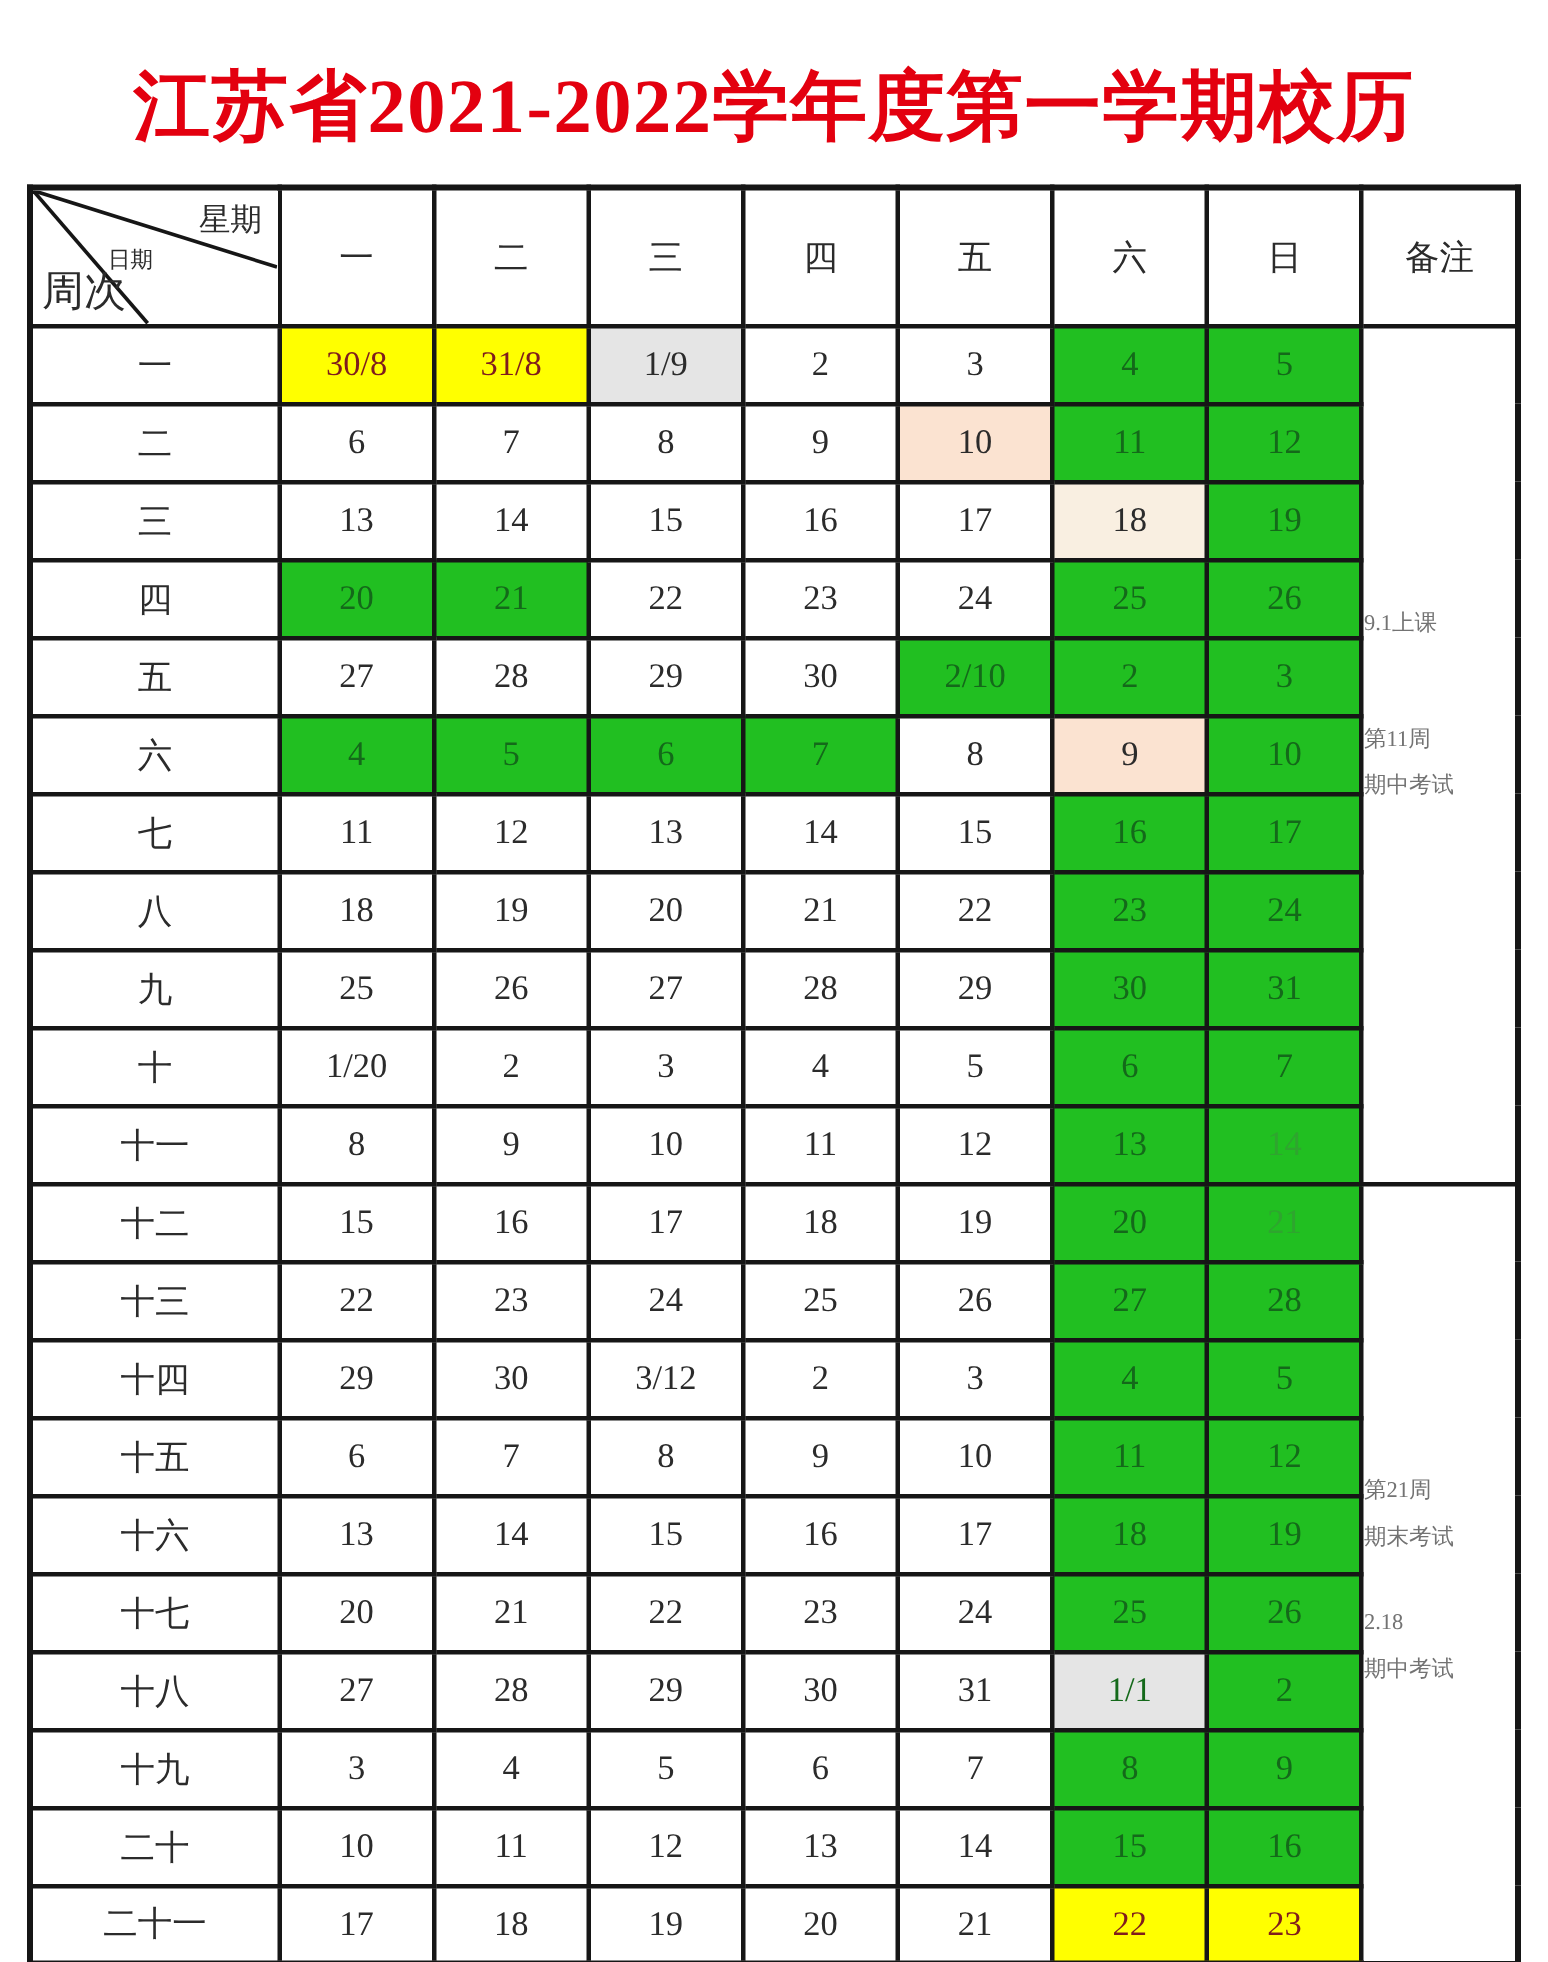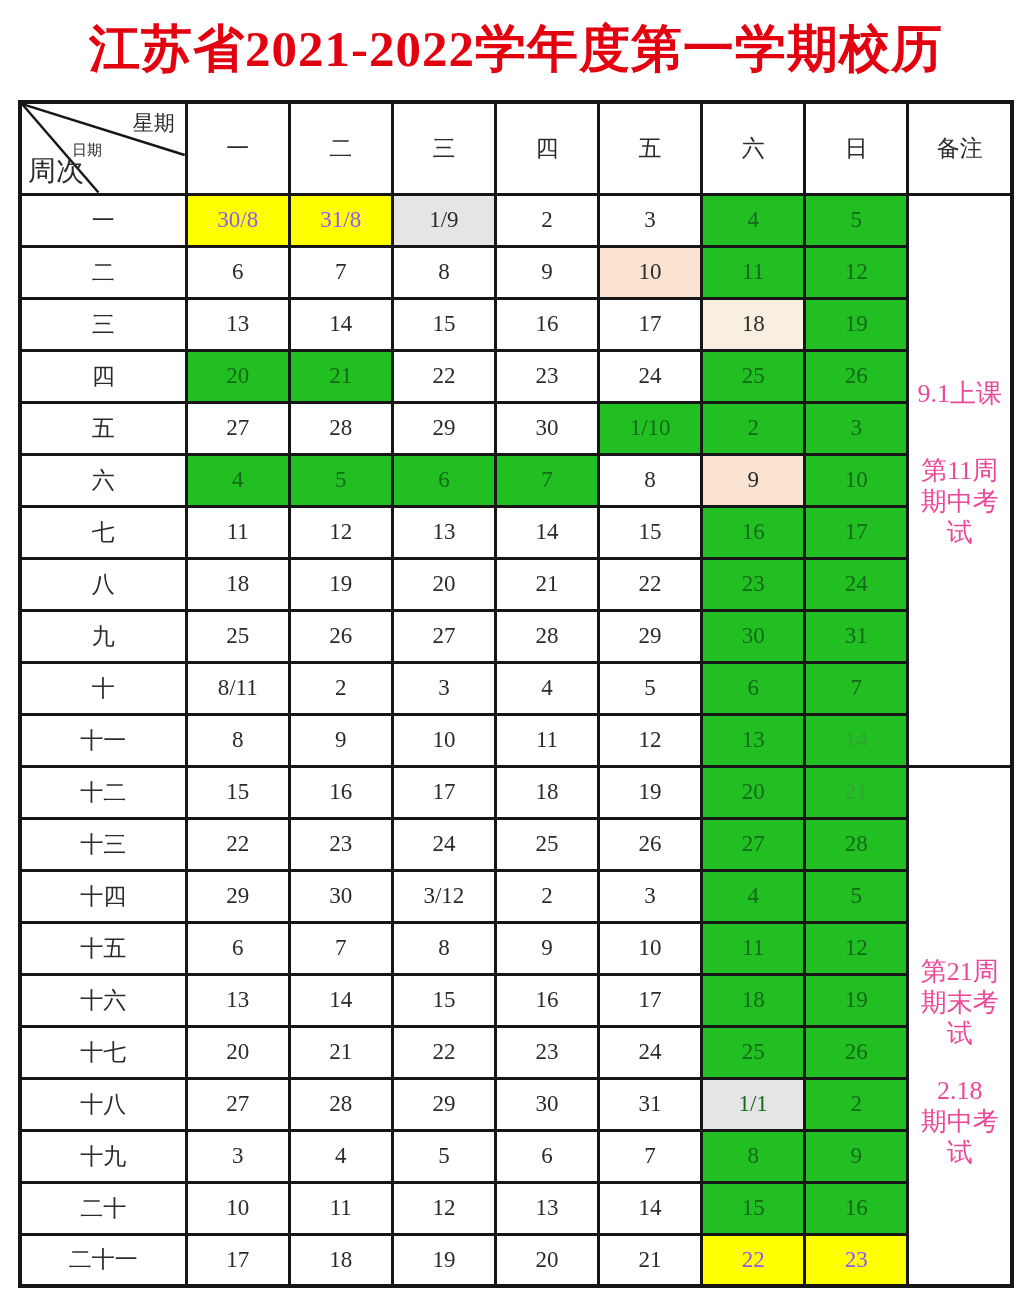--- a/index.html
+++ b/index.html
@@ -6,21 +6,21 @@
     margin: 0; padding: 0;
     background: #ffffff;
     width: 1032px; height: 1308px;
     overflow: hidden;
     font-family: "Liberation Serif", "DejaVu Serif", serif;
   }
   .page { width: 1032px; height: 1308px; position: relative; }
 
   .title {
     margin: 0;
-    padding-top: 16px;
+    padding-top: 39px;
     height: 72px;
     text-align: center;
     font-size: 51px;
     font-weight: 700;
     letter-spacing: 1px;
     line-height: 66px;
     font-family: "Liberation Serif", "DejaVu Serif", serif;
   }
 
   table.cal {
@@ -49,28 +49,28 @@
   thead th { font-size: 23px; }
 
   th.corner { position: relative; overflow: hidden; }
   th.corner svg.diag { position: absolute; left: 0; top: 0; width: 100%; height: 100%; }
   th.corner .c-top { position: absolute; top: 5px;  right: 10px; font-size: 21px; }
   th.corner .c-mid { position: absolute; top: 37px; left: 50px;  font-size: 15px; }
   th.corner .c-bot { position: absolute; bottom: 3px; left: 6px; font-size: 28px; }
 
   tbody th.week { font-size: 23px; }
   td.day { font-size: 23px; }
-  td.day.yellow-text { color: #8b5cf6; }
+  td.day.yellow-text { color: #7f1d1d; }
 
   td.remark { position: relative; vertical-align: top; }
   .rlines {
     position: absolute; left: 0; right: 0;
-    text-align: center;
-    font-size: 26px;
-    color: #ec4899;
+    text-align: left;
+    font-size: 15px;
+    color: #737373;
   }
   .rline { line-height: 31px; min-height: 31px; }
   .remark-0 .rlines { top: 182px; }
   .remark-0 .rspace { height: 46px; }
   .remark-1 .rlines { top: 188px; }
   .remark-1 .rspace { height: 26px; }
 </style>
 </head>
 <body>
 
@@ -159,21 +159,21 @@
           <td class="day">24</td>
           <td class="day" style="background: rgb(33, 191, 33); color: rgb(20, 105, 26);">25</td>
           <td class="day" style="background: rgb(33, 191, 33); color: rgb(20, 105, 26);">26</td>
         </tr>
         <tr>
           <th class="week">五</th>
           <td class="day">27</td>
           <td class="day">28</td>
           <td class="day">29</td>
           <td class="day">30</td>
-          <td class="day" style="background: rgb(33, 191, 33); color: rgb(20, 105, 26);">1/10</td>
+          <td class="day" style="background: rgb(33, 191, 33); color: rgb(20, 105, 26);">2/10</td>
           <td class="day" style="background: rgb(33, 191, 33); color: rgb(20, 105, 26);">2</td>
           <td class="day" style="background: rgb(33, 191, 33); color: rgb(20, 105, 26);">3</td>
         </tr>
         <tr>
           <th class="week">六</th>
           <td class="day" style="background: rgb(33, 191, 33); color: rgb(20, 105, 26);">4</td>
           <td class="day" style="background: rgb(33, 191, 33); color: rgb(20, 105, 26);">5</td>
           <td class="day" style="background: rgb(33, 191, 33); color: rgb(20, 105, 26);">6</td>
           <td class="day" style="background: rgb(33, 191, 33); color: rgb(20, 105, 26);">7</td>
           <td class="day">8</td>
@@ -205,21 +205,21 @@
           <td class="day">25</td>
           <td class="day">26</td>
           <td class="day">27</td>
           <td class="day">28</td>
           <td class="day">29</td>
           <td class="day" style="background: rgb(33, 191, 33); color: rgb(20, 105, 26);">30</td>
           <td class="day" style="background: rgb(33, 191, 33); color: rgb(20, 105, 26);">31</td>
         </tr>
         <tr>
           <th class="week">十</th>
-          <td class="day">8/11</td>
+          <td class="day">1/20</td>
           <td class="day">2</td>
           <td class="day">3</td>
           <td class="day">4</td>
           <td class="day">5</td>
           <td class="day" style="background: rgb(33, 191, 33); color: rgb(20, 105, 26);">6</td>
           <td class="day" style="background: rgb(33, 191, 33); color: rgb(20, 105, 26);">7</td>
         </tr>
         <tr>
           <th class="week">十一</th>
           <td class="day">8</td>

